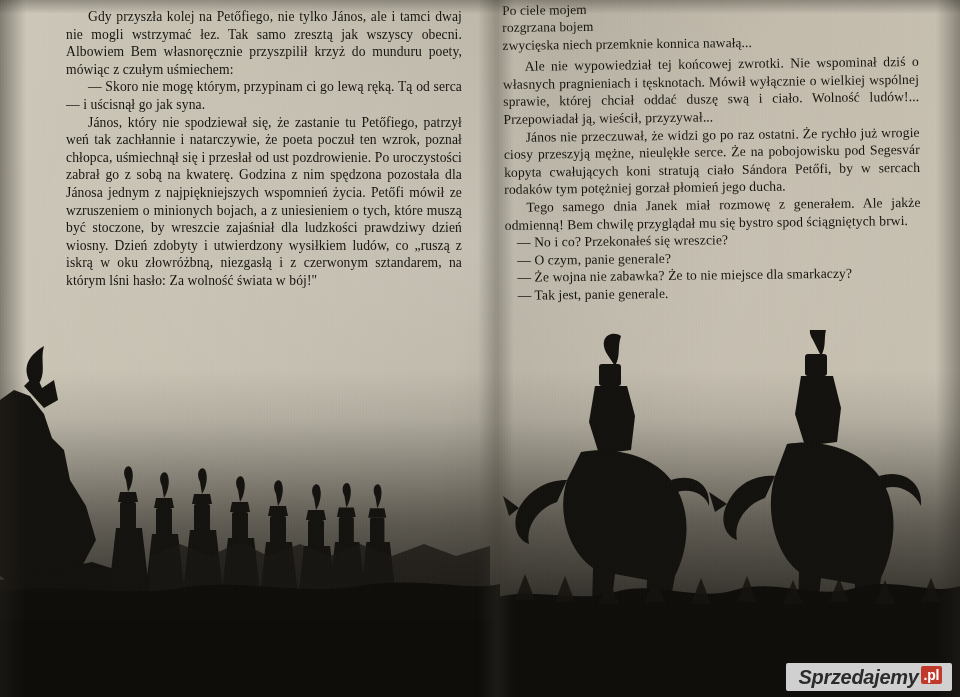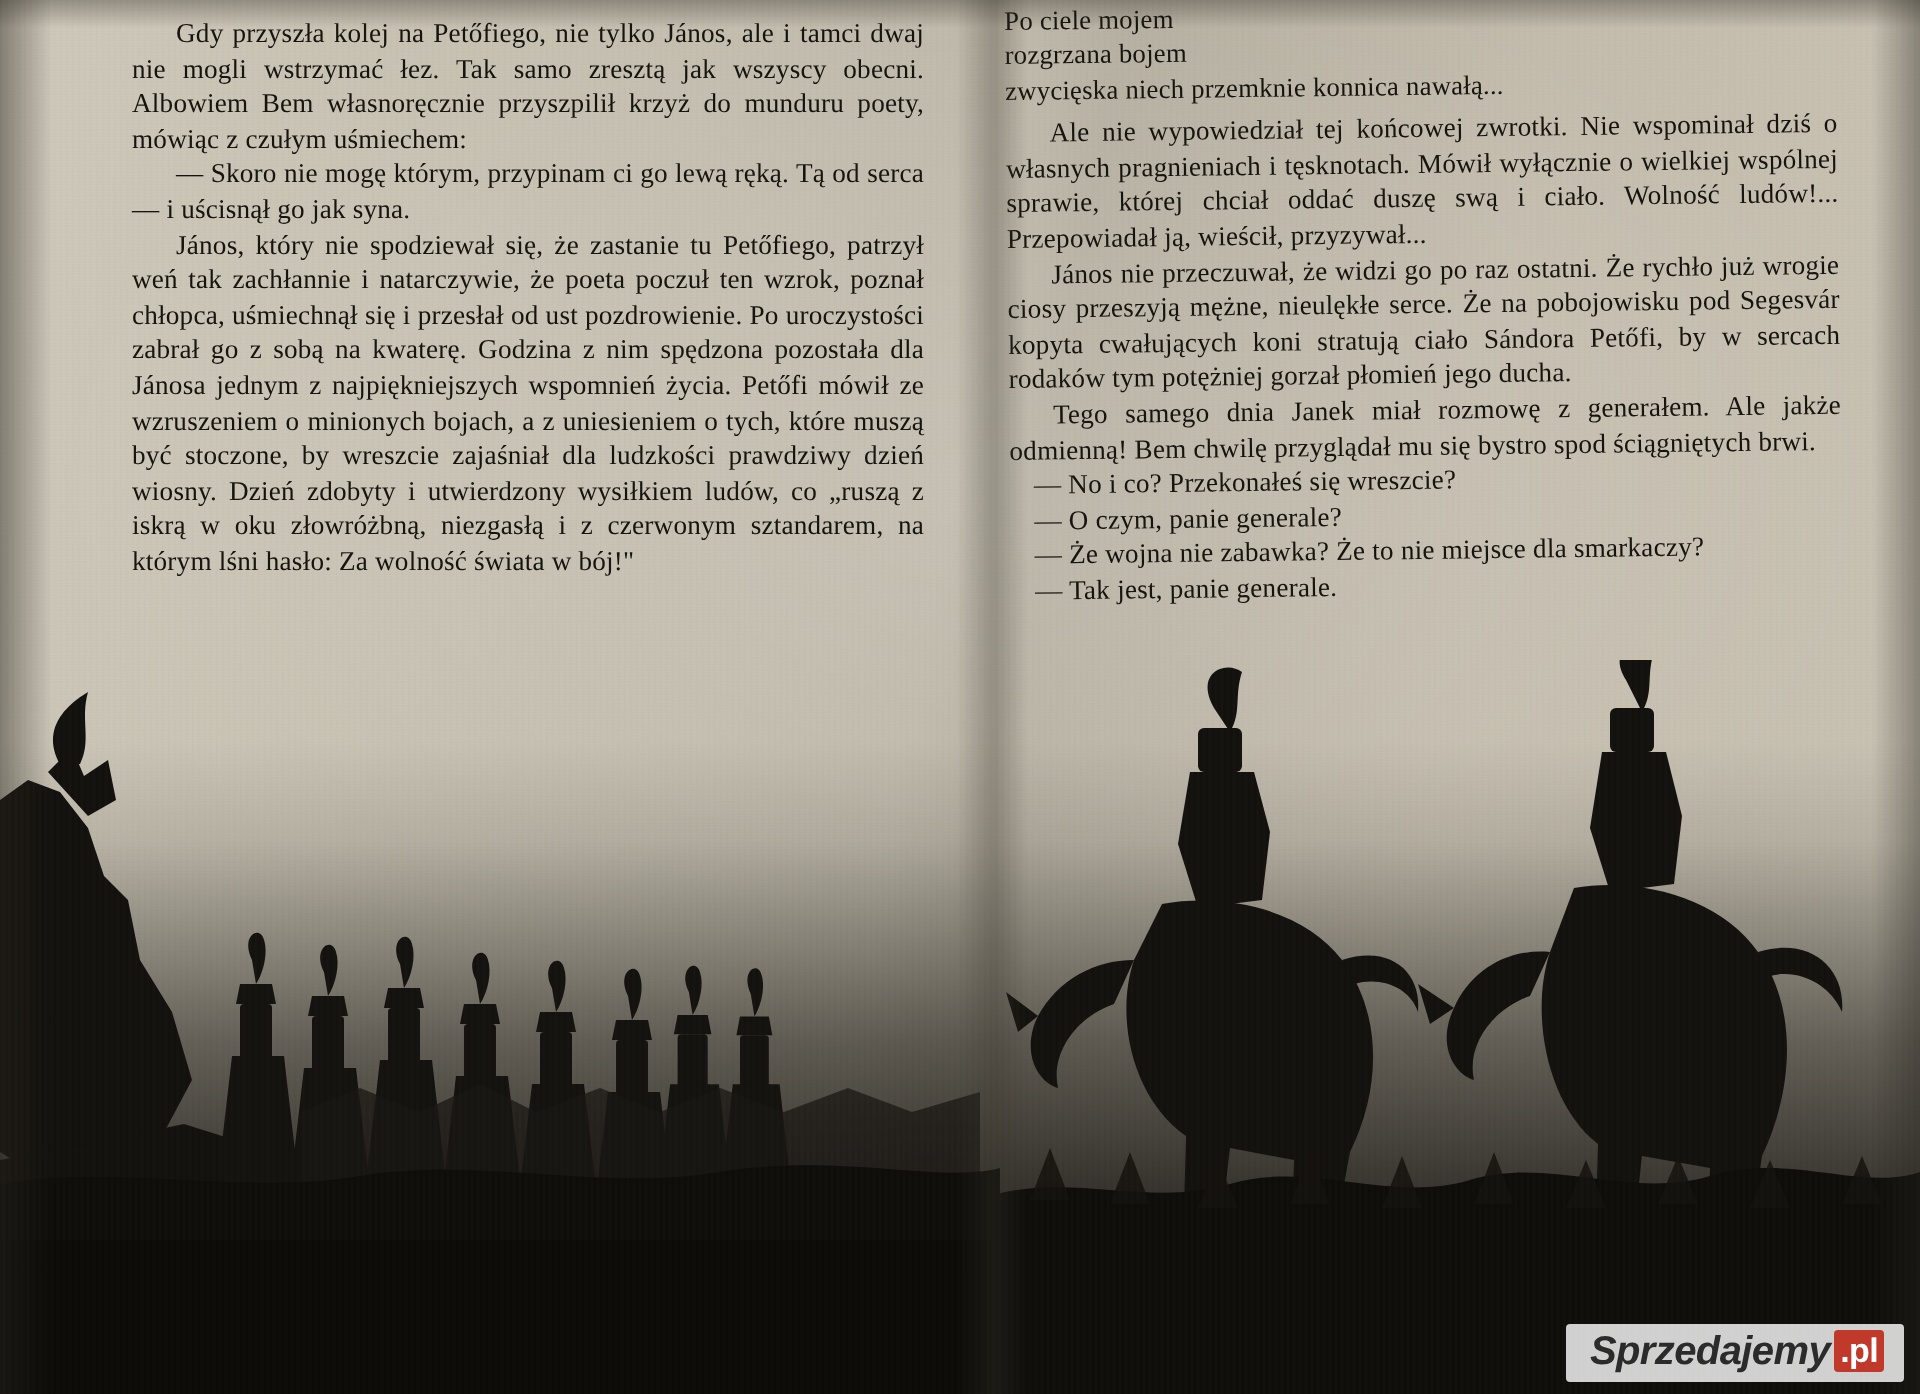--- a/index.html
+++ b/index.html
@@ -123,21 +123,21 @@
     font-weight: bold;
     font-size: 20px;
     letter-spacing: -.3px;
     border-radius: 2px;
     line-height: 1;
     display: flex;
     align-items: flex-start;
     gap: 2px;
   }
   .watermark .tld {
-    font-size: 17px;
+    font-size: 14px;
     font-style: normal;
     font-weight: bold;
     color: #ffffff;
     background: #c0392b;
     padding: 2px 3px;
     border-radius: 2px;
     transform: translateY(-1px);
   }
 </style>
 </head>

